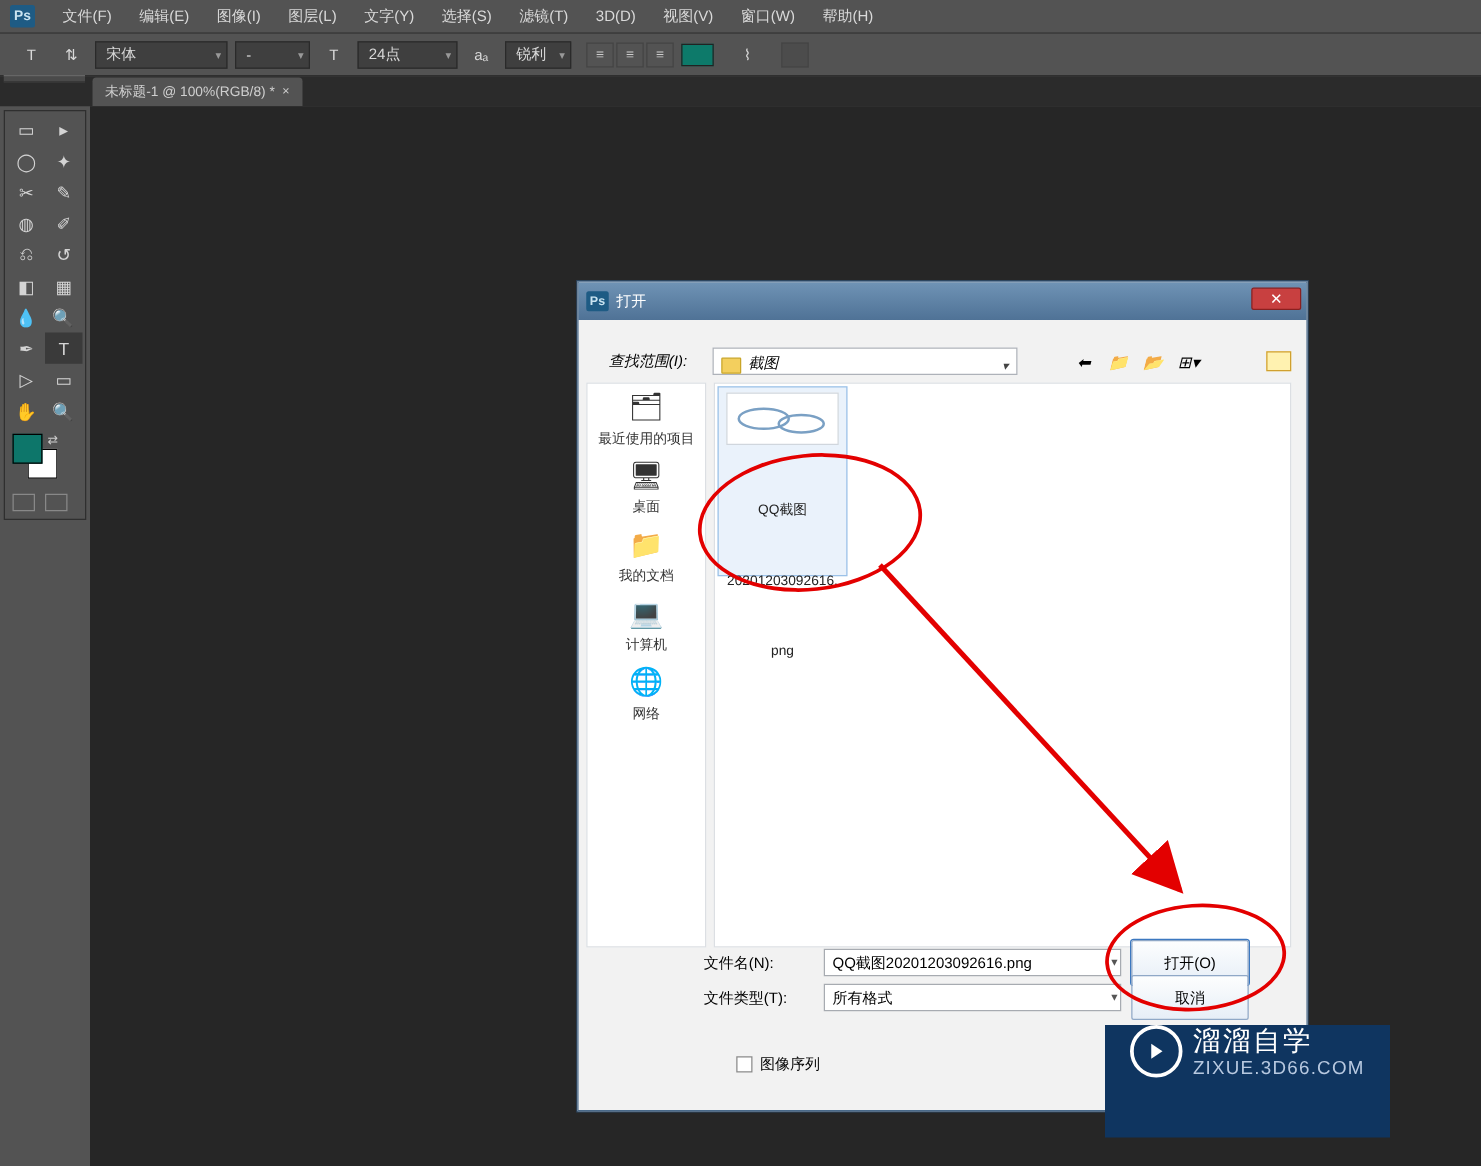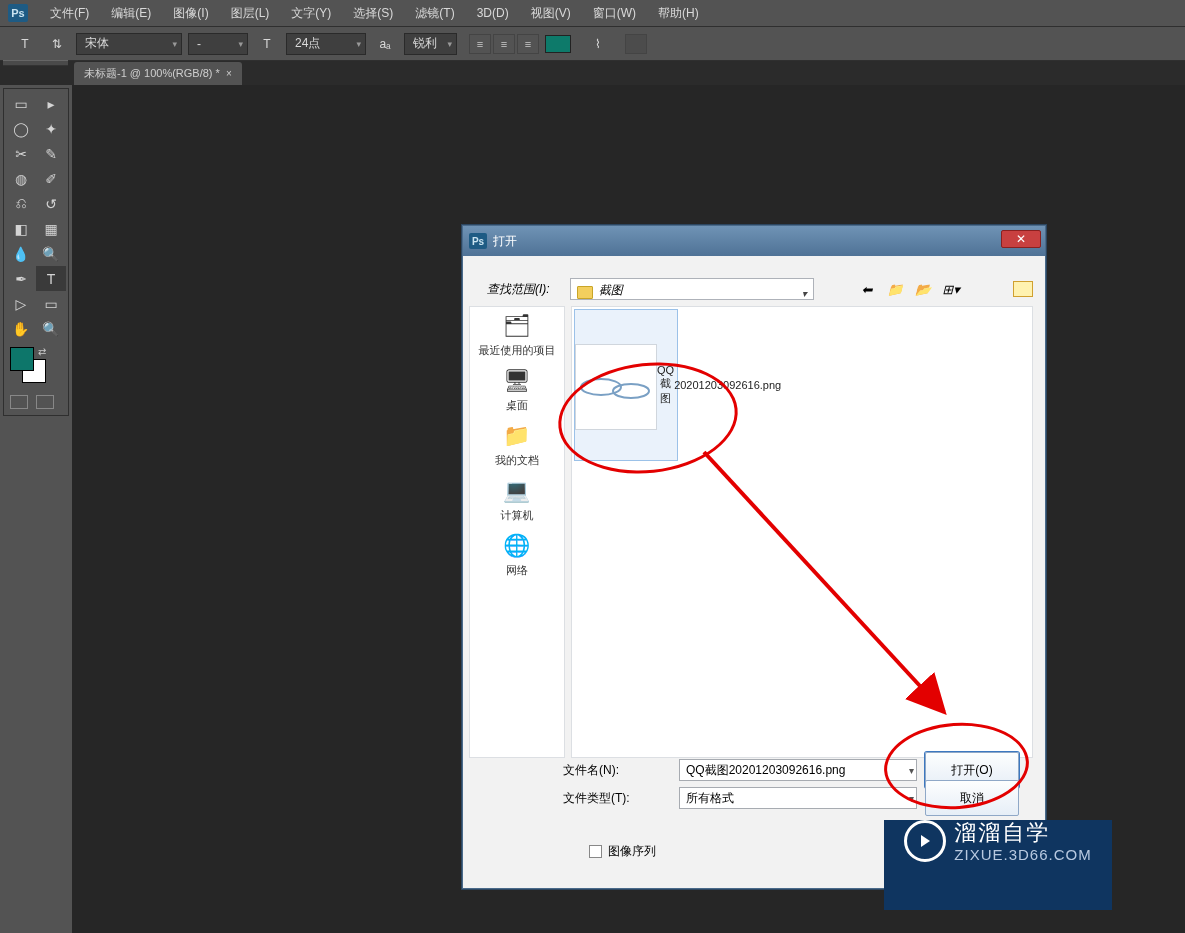--- a/index.html
+++ b/index.html
@@ -56,30 +56,30 @@
 .nav-icons span { width:20px; height:18px; display:flex; align-items:center; justify-content:center;}
 .size-pin { width:20px; height:16px; background:#fff2b0; border:1px solid #d0a030; margin-left:44px;}
 
 
 .places { position:absolute; top:50px; left:6px; width:96px; bottom:130px; background:#fff; border:1px solid #dcdfe3; display:flex; flex-direction:column; align-items:center; padding-top:4px; gap:8px;}
 .place { display:flex; flex-direction:column; align-items:center; font-size:11px; color:#333; gap:2px;}
 .place-icon { width:36px; height:30px; display:flex; align-items:center; justify-content:center; font-size:22px; }
 
 
 .filearea { position:absolute; top:50px; left:108px; right:12px; bottom:130px; background:#fff; border:1px solid #dcdfe3;}
-.file-tile { position:absolute; left:2px; top:2px; width:104px; height:152px; border:1px solid #9bc1e8; background:#eaf2fb; display:flex; flex-direction:row; align-items:center; font-size:11px; color:#222; text-align:center;}
+.file-tile { position:absolute; left:2px; top:2px; width:104px; height:152px; border:1px solid #9bc1e8; background:#eaf2fb; display:flex; flex-direction:column; align-items:center; font-size:11px; color:#222; text-align:center;gap:44px;}
 .thumb { width:90px; height:86px; background:#fff; margin-top:4px; border:1px solid #d0d6dd; display:flex; align-items:center; justify-content:center;}
 .thumb svg { width:80px; height:40px;}
 
 
 .fieldrow { position:absolute; left:100px; right:12px; display:flex; align-items:center; font-size:12px; gap:8px;}
 .fieldrow.r1 { bottom:100px;}
 .fieldrow.r2 { bottom:72px;}
 .fld-label { width:88px; text-align:left;}
-.fld-input { flex:1; max-width:238px; height:22px; border:1px solid #a7abb1; background:#fff; padding:0 6px; display:flex; align-items:center; position:relative;margin-left:20px;}
+.fld-input { flex:1; max-width:238px; height:22px; border:1px solid #a7abb1; background:#fff; padding:0 6px; display:flex; align-items:center; position:relative;}
 .fld-input .dd { position:absolute; right:2px; font-size:10px; color:#555;}
 .btn { width:94px; height:36px; border:1px solid #8fa8c7; background:linear-gradient(#fdfefe,#e6eef7); display:flex; align-items:center; justify-content:center; font-size:12px; border-radius:2px;}
 .btn.primary { box-shadow:0 0 0 1px #3c78c0; }
 .chk-row { position:absolute; left:126px; bottom:28px; font-size:12px; display:flex; align-items:center; gap:6px;}
 .chk { width:13px; height:13px; border:1px solid #888; background:#fff;}
 
 
 .annot { position:absolute; border:3px solid #e30000; border-radius:50%; pointer-events:none;}
 .annot1 { left:558px; top:363px; width:180px; height:110px; transform:rotate(-6deg);}
 .annot2 { left:884px; top:723px; width:145px; height:86px; transform:rotate(-4deg);}

